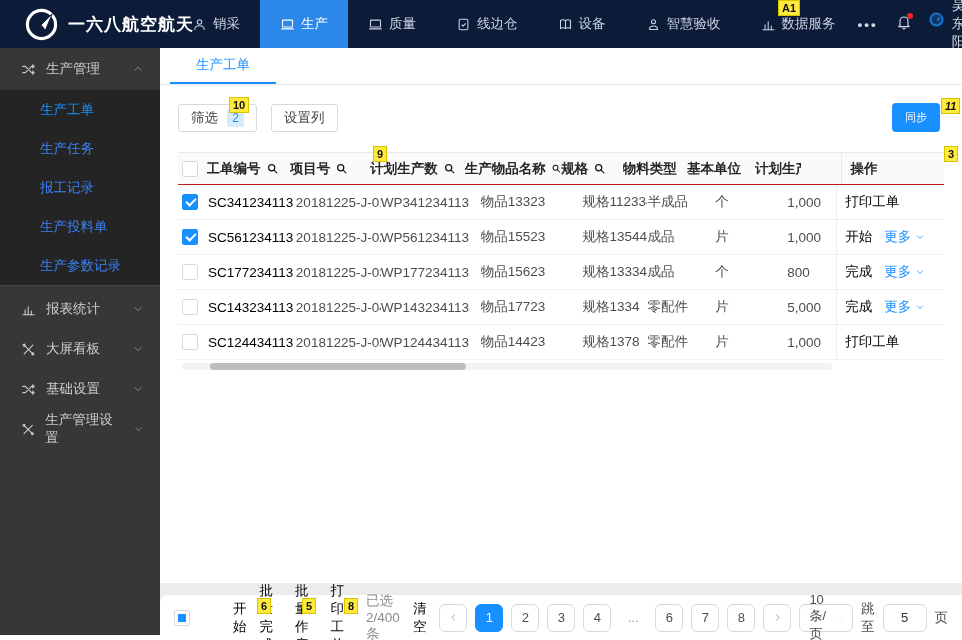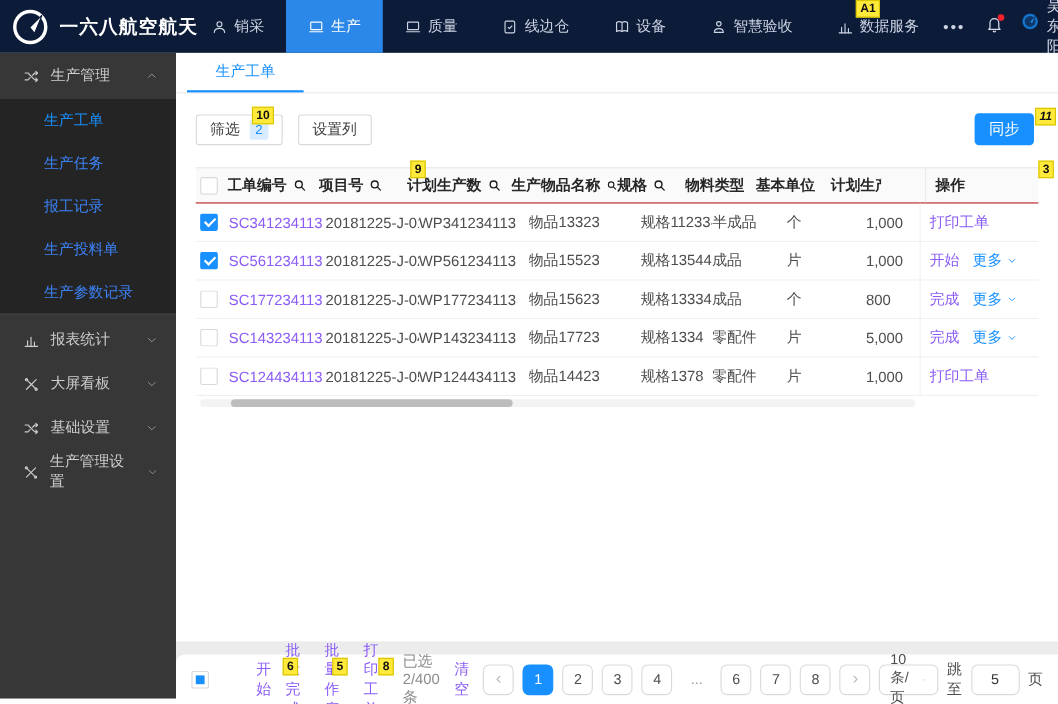--- a/index.html
+++ b/index.html
@@ -1,21 +1,21 @@
 <!DOCTYPE html>
 <html><head>
 <meta charset="utf-8">
 <style>
   * { margin:0; padding:0; box-sizing:border-box; }
   html,body { width:962px; height:640px; overflow:hidden; }
   body { position:relative; background:#ececec; font-family:"Liberation Sans", sans-serif; font-size:13.5px; }
 
   
   .navbar { position:absolute; top:0; left:0; width:962px; height:48px; background:#0c1b38; display:flex; align-items:stretch; color:#d7dce8; z-index:10; }
-  .brand { display:flex; align-items:center; gap:9px; padding-left:10px; min-width:158px; }
+  .brand { display:flex; align-items:center; gap:9px; padding-left:24px; min-width:158px; }
   .logo-badge { width:35px; height:35px; flex:0 0 auto; }
   .brand-name { color:#fff; font-size:17px; font-weight:bold; letter-spacing:1px; white-space:nowrap; }
   .nav-items { display:flex; align-items:stretch; margin-left:14px; }
   .nav-item { display:flex; align-items:center; gap:6px; padding:0 20px; cursor:pointer; color:#ccd3e2; white-space:nowrap; }
   .nav-item.active { background:#2b87e8; color:#ffffff; }
   .nav-right { margin-left:auto; display:flex; align-items:center; gap:16px; padding-right:16px; }
   .nav-more { letter-spacing:2px; font-weight:bold; color:#cfd5e3; cursor:pointer; padding:0 2px; }
   .bell-wrap { position:relative; width:20px; height:20px; cursor:pointer; }
   .bell-dot { position:absolute; top:-1px; right:-1px; width:6px; height:6px; border-radius:50%; background:#f5222d; }
   .avatar { width:26px; height:26px; border-radius:50%; background:#0c1b38; overflow:hidden; }
@@ -36,41 +36,41 @@
 
   
   .main { position:absolute; left:160px; top:48px; width:802px; height:592px; }
   .tabbar { height:37px; background:#fff; border-bottom:1px solid #e8e8e8; display:flex; align-items:stretch; }
   .tab { margin-left:10px; padding:0 26px; display:flex; align-items:center; color:#1890ff; border-bottom:2px solid #1890ff; cursor:pointer; }
   .content { background:#fff; height:498px; padding:18px; }
 
   .toolbar { display:flex; align-items:center; }
   .btn { height:28px; border:1px solid #d9d9d9; border-radius:3px; background:#fff; padding:0 12px; color:#404040; display:inline-flex; align-items:center; gap:9px; margin-right:14px; cursor:pointer; font-size:13.5px; }
   .filter-count { background:#d9ecff; color:#1890ff; font-size:12px; min-width:17px; height:18px; line-height:18px; text-align:center; border-radius:2px; padding:0 3px; }
-  .btn-sync { margin-left:auto; margin-right:4px; height:29px; background:#1890ff; border:none; border-radius:4px; color:#fff; padding:0 13px; font-size:14px; cursor:pointer; }
+  .btn-sync { margin-left:auto; margin-right:4px; height:29px; background:#1890ff; border:none; border-radius:4px; color:#fff; padding:0 13px; font-size:11px; cursor:pointer; }
 
   
   .table { margin-top:20px; position:relative; }
   .trow, .thead { display:flex; align-items:center; }
   .thead { height:33px; background:#fafafa; border-top:1px solid #e8e8e8; border-bottom:1px solid #b91c1c; font-weight:bold; color:#262626; }
   .trow { height:35px; border-bottom:1px solid #f0f0f0; color:#4d4d4d; }
   .cell { white-space:nowrap; overflow:hidden; display:flex; align-items:center; gap:5px; }
   .c-cb   { width:30px; padding-left:4px; }
   .c-order{ width:88px; }
   .c-proj { width:85px; }
   .c-code { width:100px; }
   .c-name { width:102px; }
   .c-spec { width:65px; }
   .c-type { width:68px; }
   .c-unit { width:72px;align-items:flex-end; }
   .c-qty  { width:49px; }
   .c-op   { width:108px; border-left:1px solid #efefef; padding-left:8px; align-self:stretch; display:flex; align-items:center; gap:12px; }
   .thead .c-op { border-left-color:#e8e8e8;margin-left:40px; }
   .si { width:13px; height:13px; fill:none; stroke:#1a1a1a; stroke-width:2.3; stroke-linecap:round; }
-  .link { color:#8b5cf6; cursor:pointer; text-decoration:none; }
+  .link { color:#000000; cursor:pointer; text-decoration:none; }
   .more-wrap { display:inline-flex; align-items:center; gap:4px; color:#1890ff; cursor:pointer; }
   .chev-sm { width:10px; height:10px; fill:none; stroke:#1890ff; stroke-width:2; stroke-linecap:round; stroke-linejoin:round; }
   .cb { width:16px; height:16px; border:1px solid #d9d9d9; border-radius:2px; background:#fff; cursor:pointer; flex:0 0 auto; }
   .cb.checked { background:#1890ff; border-color:#1890ff; position:relative; }
   .cb.checked::after { content:""; position:absolute; left:3px; top:3px; width:8px; height:4px; border-left:2px solid #fff; border-bottom:2px solid #fff; transform:rotate(-45deg); }
   .cb.indet { position:relative; }
   .cb.indet::after { content:""; position:absolute; left:3px; top:3px; width:8px; height:8px; background:#1890ff; }
   .hscroll { position:relative; height:10px; margin-top:2px; }
   .hscroll-track { position:absolute; left:4px; top:1px; width:650px; height:7px; background:#f3f3f3; border-radius:4px; }
   .hscroll-thumb { position:absolute; left:32px; top:1px; width:256px; height:7px; background:#bdbdbd; border-radius:4px; cursor:grab; }

